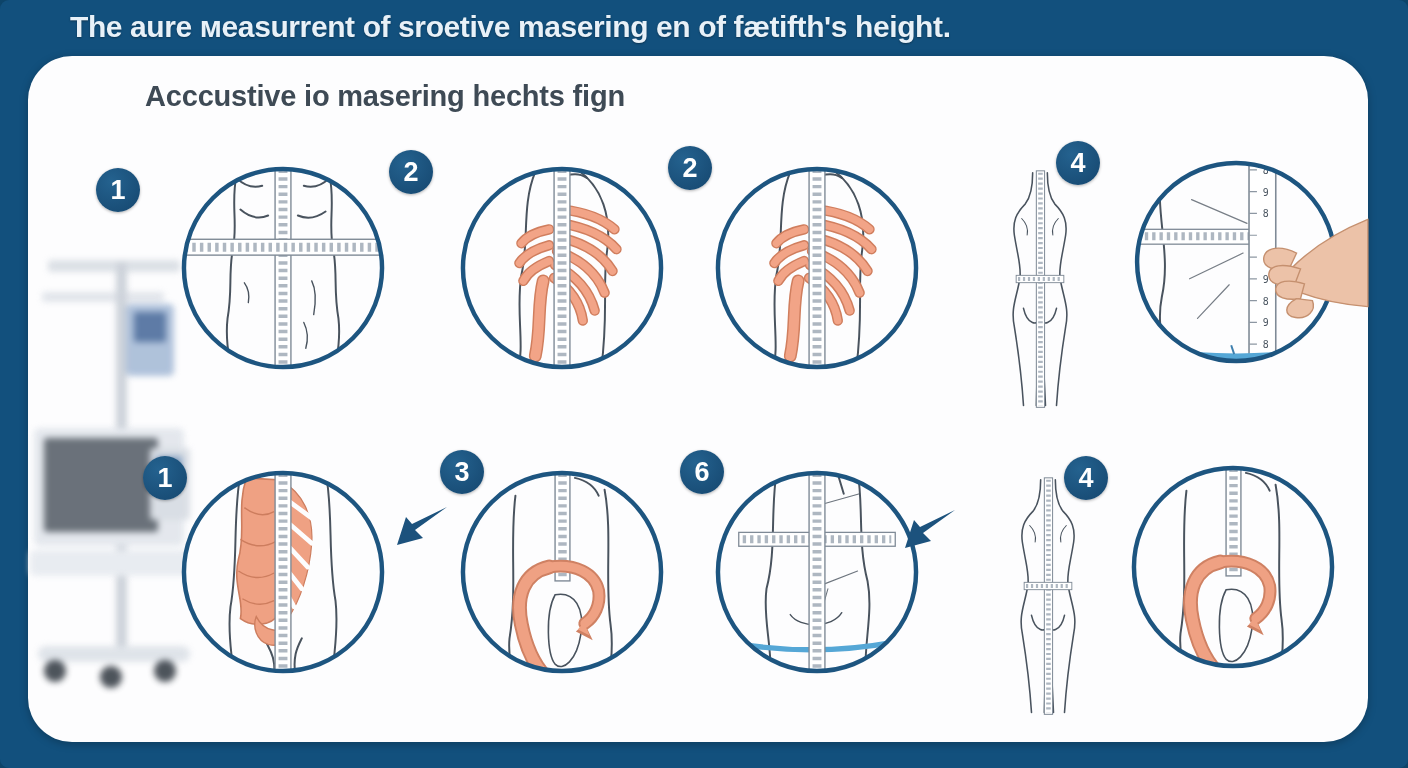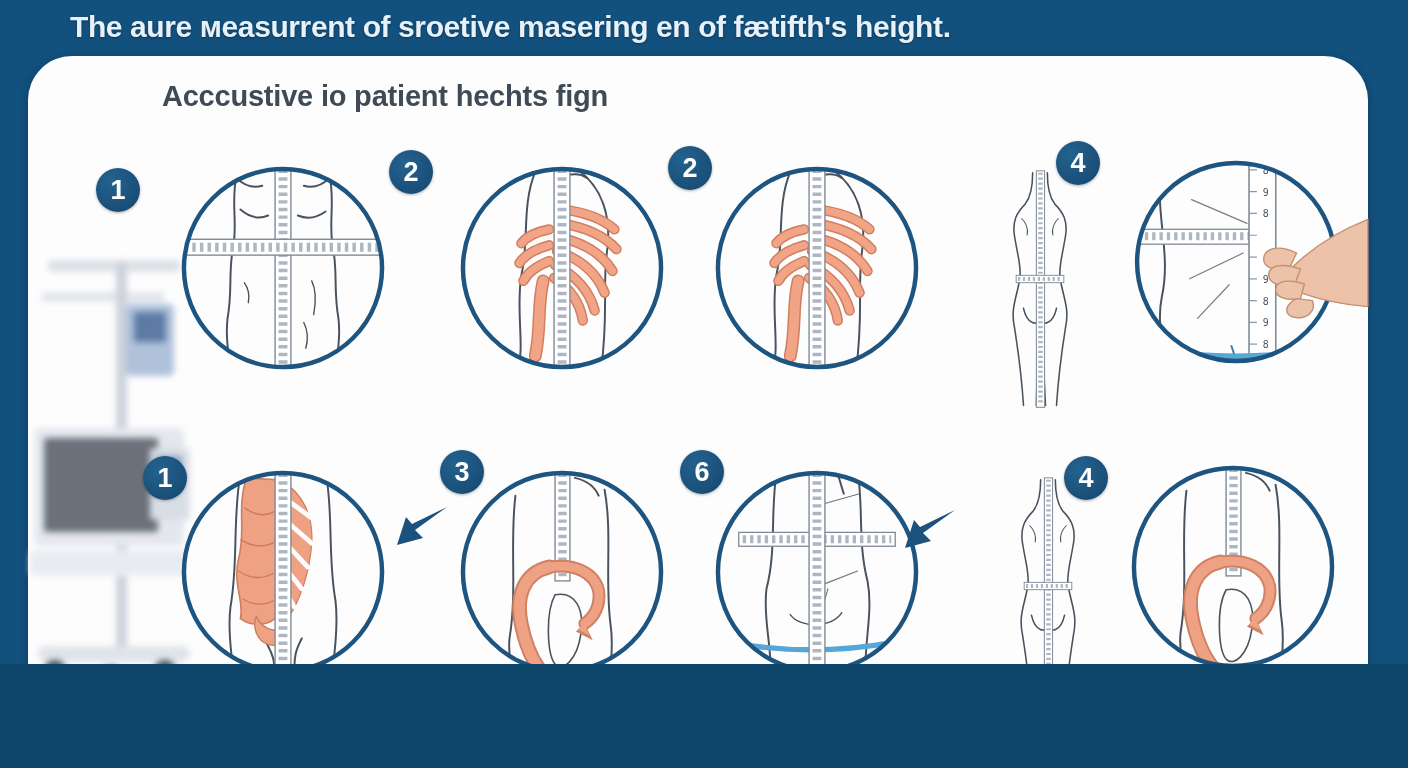--- a/index.html
+++ b/index.html
@@ -1,17 +1,17 @@
 <!DOCTYPE html>
 <html><head>
 <meta charset="utf-8">
 <style>
   html,body{margin:0;padding:0;background:#0d4469;}
-  #stage{position:relative;width:1408px;height:664px;background:#12507d;
-         font-family:"Liberation Sans",sans-serif;overflow:hidden;}
+  #stage{position:relative;width:1408px;height:768px;background:#12507d;
+         font-family:"Liberation Sans",sans-serif;overflow:hidden;border-radius:9px;}
   
   .main-title{position:absolute;left:70px;top:10px;width:1000px;
               font-size:30px;font-weight:bold;letter-spacing:-0.4px;
               color:#e8f1f8;text-shadow:0 1px 2px rgba(0,0,0,.35);white-space:nowrap;}
   
   .panel{position:absolute;left:28px;top:56px;width:1340px;height:686px;
          background:#fdfdfe;border-radius:44px;box-shadow:0 2px 8px rgba(0,0,0,.25);}
   .col-header{position:absolute;top:80px;font-size:29px;font-weight:bold;
               color:#3e4a55;text-align:center;letter-spacing:-0.2px;}
   .col-header.left{left:120px;width:530px;}
@@ -288,21 +288,21 @@
       <div class="c-scr"></div>
     <div class="c-side"></div>
       <div class="c-sidescr"></div>
     <div class="c-tray"></div>
       <div class="c-base"></div>
     <div class="c-w1"></div>
       <div class="c-w2"></div>
       <div class="c-w3"></div>
   </div>
 
-  <div class="col-header left">Acccustive io patient hechts fign</div>
+  <div class="col-header left">Acccustive io masering hechts fign</div>
 
   <div class="badge" style="left:96px;top:168px;">1</div>
   <div class="badge" style="left:389px;top:150px;">2</div>
   <div class="badge" style="left:668px;top:146px;">2</div>
   <div class="badge" style="left:1056px;top:141px;">4</div>
 
   <svg class="circ" style="left:179px;top:164px;" viewBox="0 0 210 210">
       <use href="#illA"></use>
     </svg>
   <svg class="circ" style="left:458px;top:164px;" viewBox="0 0 210 210">

